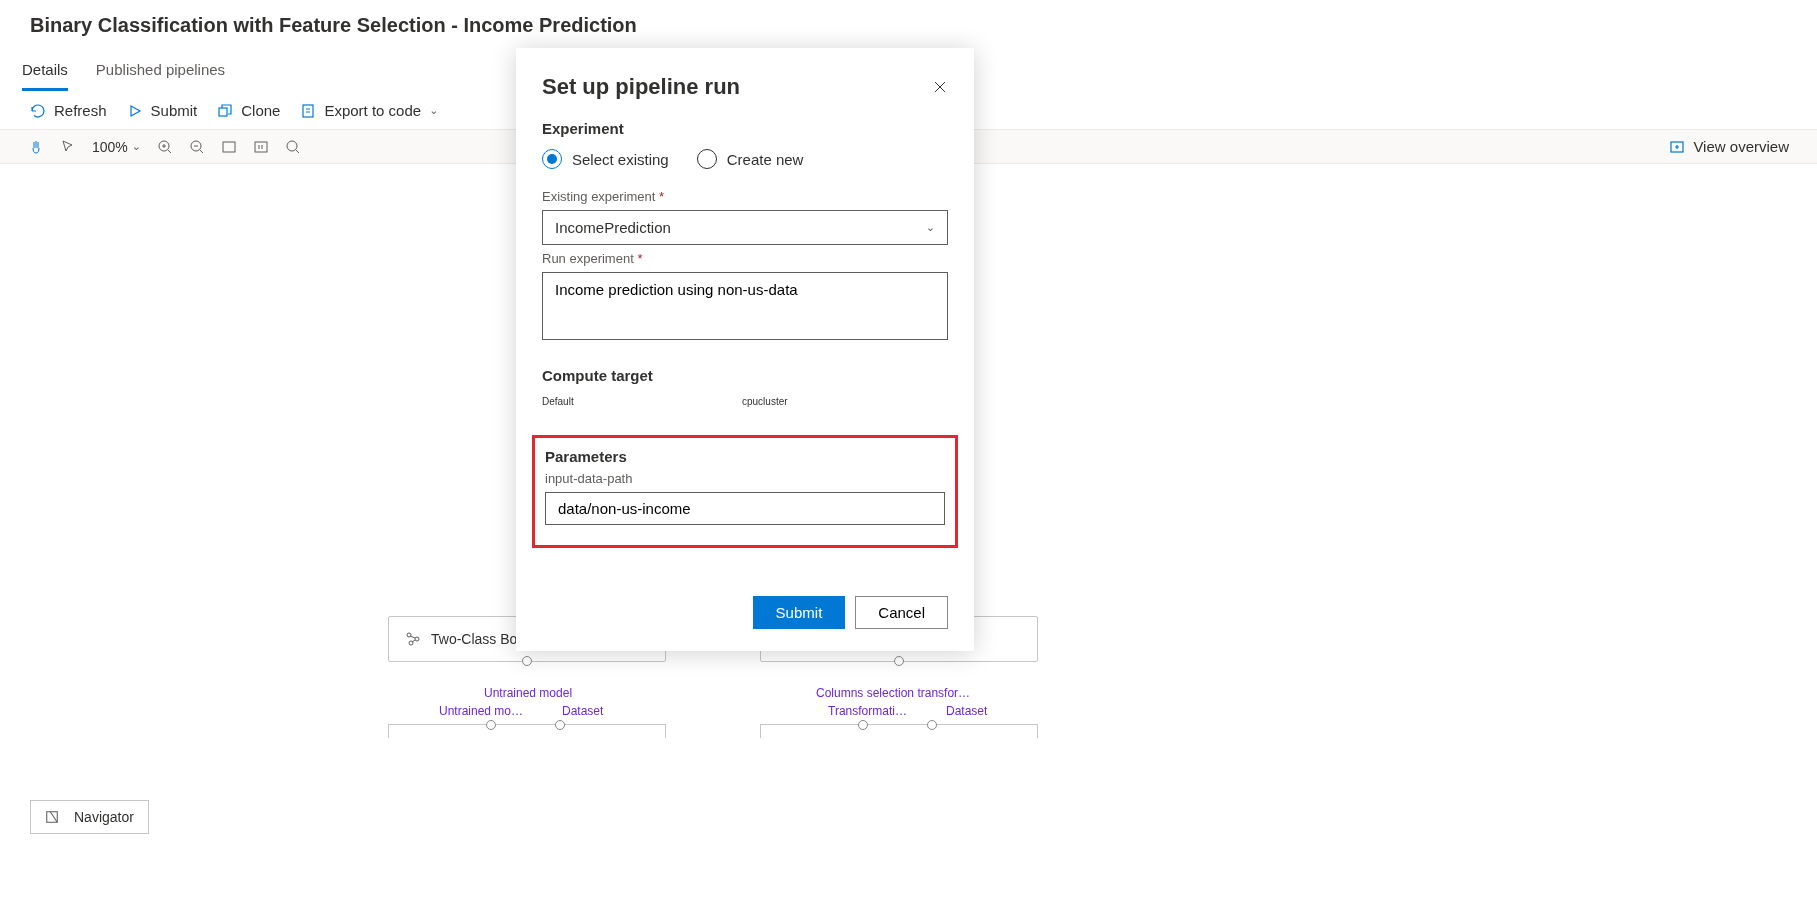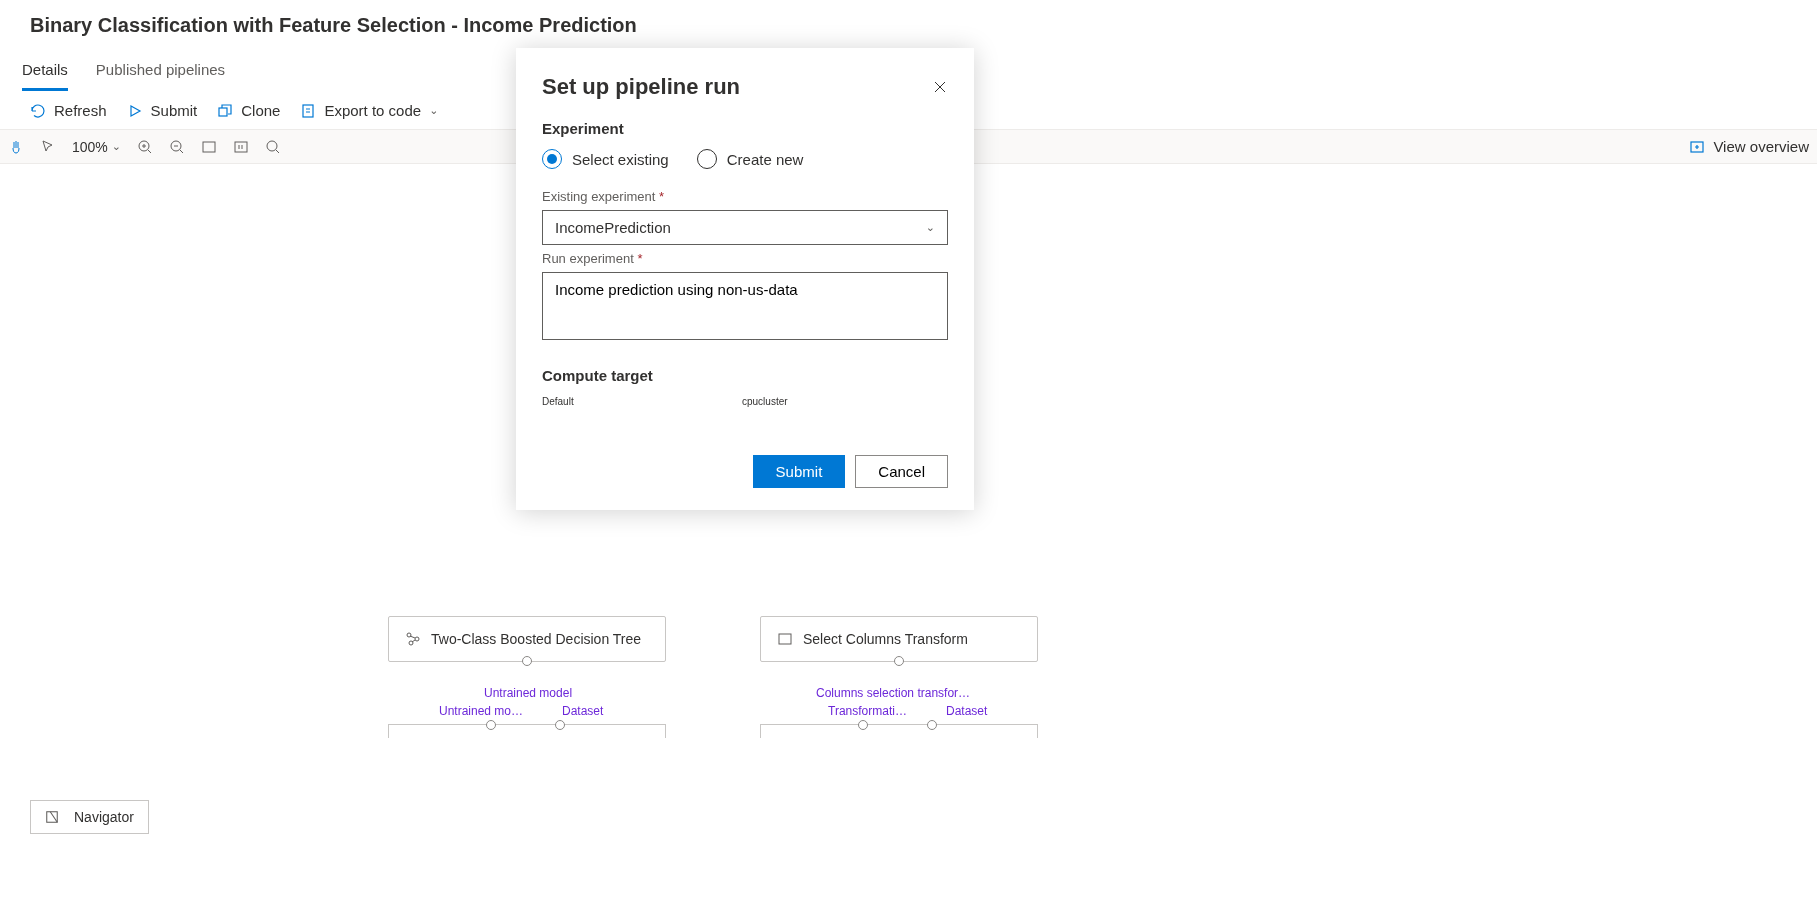--- a/index.html
+++ b/index.html
@@ -59,21 +59,21 @@
       font-size: 15px;
     }
     .toolbar-btn svg {
       width: 16px;
       height: 16px;
     }
     .canvas-toolbar {
       display: flex;
       align-items: center;
       justify-content: space-between;
-      padding: 8px 8px;
+      padding: 8px 28px;
       border-top: 1px solid #edebe9;
       border-bottom: 1px solid #edebe9;
       background: #faf9f8;
     }
     .canvas-toolbar-left {
       display: flex;
       align-items: center;
       gap: 16px;
     }
     .canvas-toolbar-left svg {
@@ -436,18 +436,23 @@
 
   <div class="field-label required">Run experiment</div>
   <textarea class="textarea-box" style="">Income prediction using non-us-data</textarea>
 
   <div class="section-label">Compute target</div>
   <div class="compute-row">
     <div>Default</div>
     <div>cpucluster</div>
   </div>
 
+  <div class="highlight-box">
+    <div class="section-label" style="margin-bottom:4px;">Parameters</div>
+    <div class="param-label">input-data-path</div>
+    <input class="input-box" value="data/non-us-income" style="">
+  </div>
 
   <div class="modal-footer">
     <button class="btn btn-primary">Submit</button>
     <button class="btn">Cancel</button>
   </div>
 </div>
 
 </body></html>

